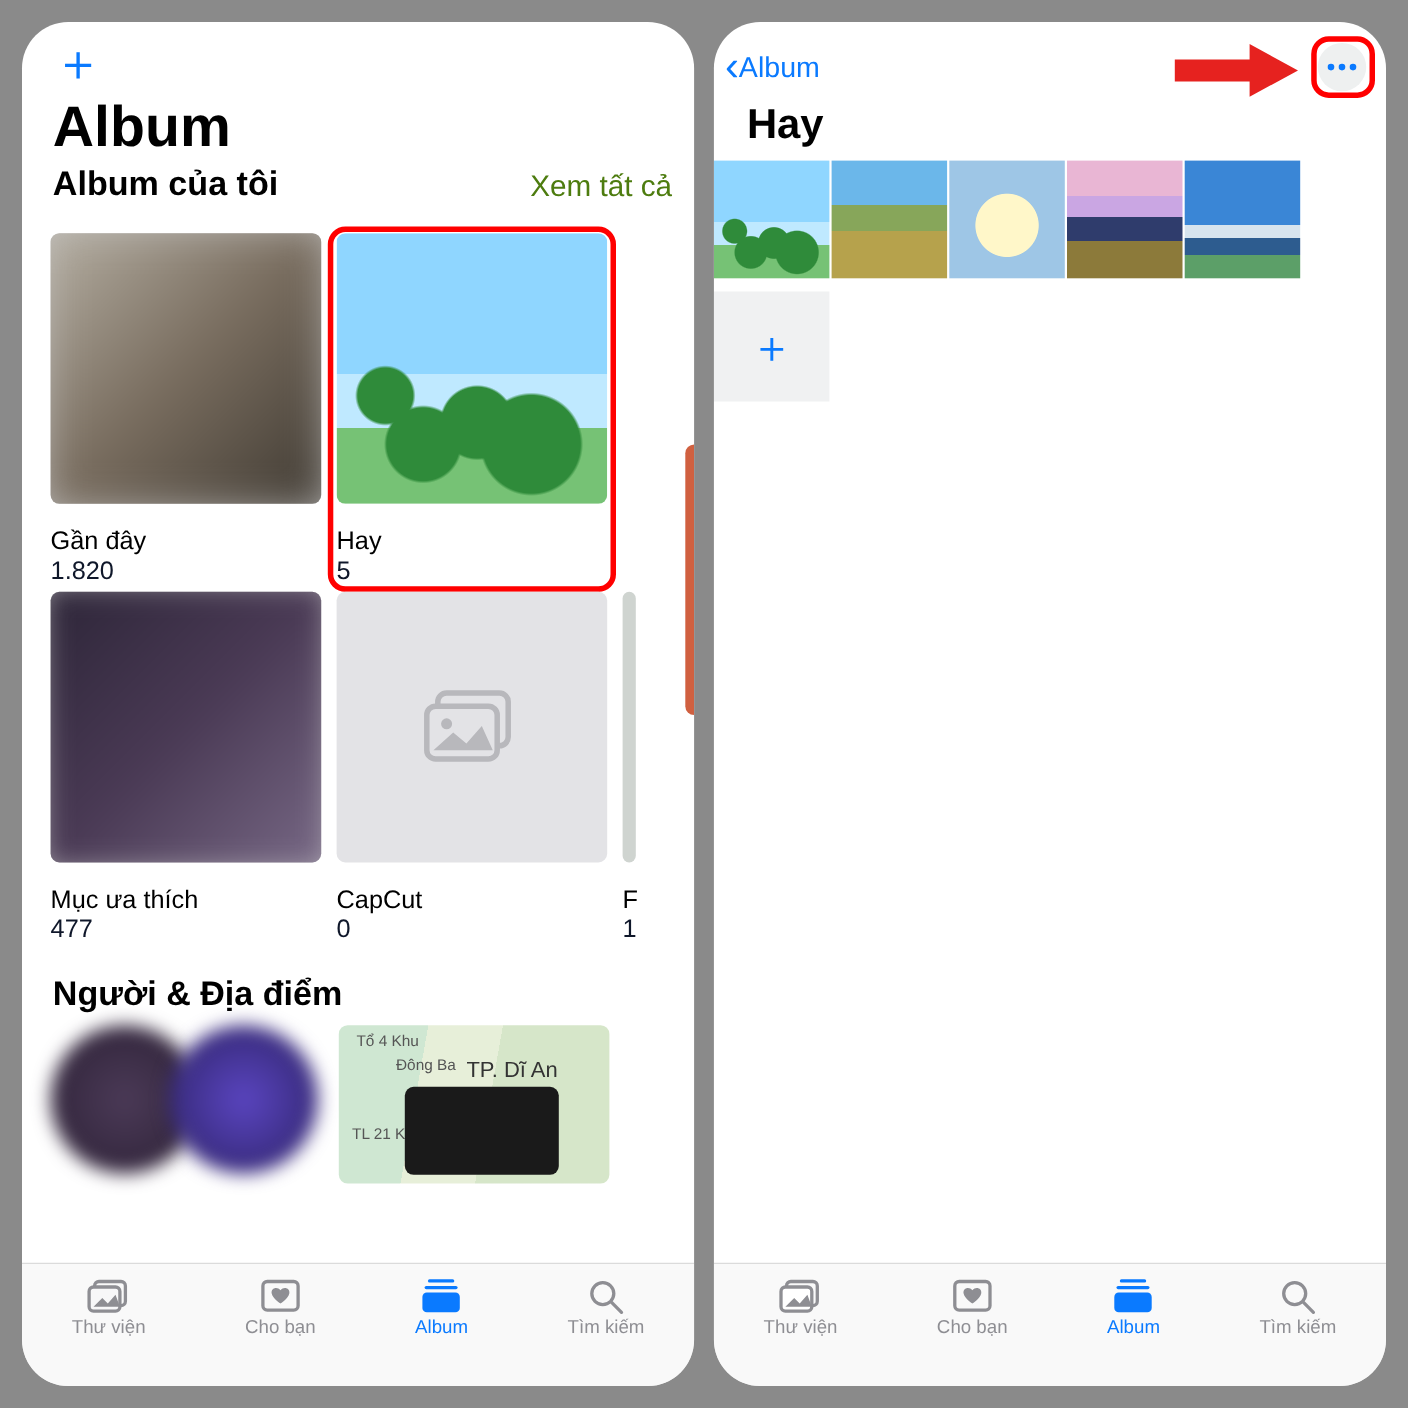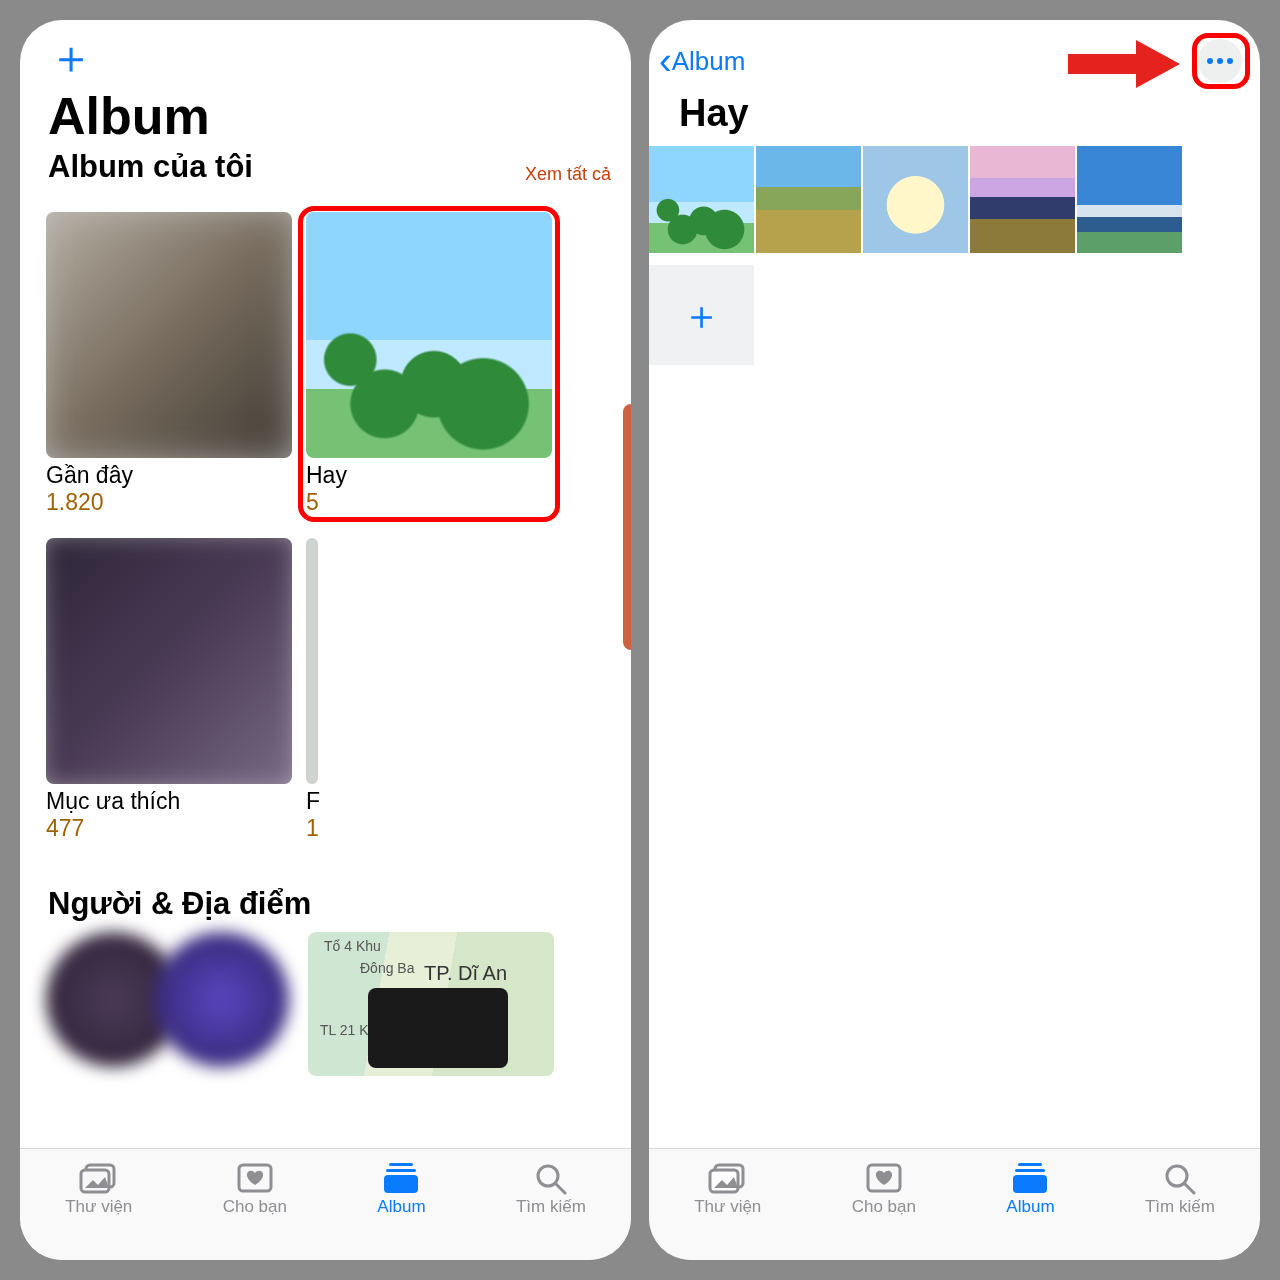--- a/index.html
+++ b/index.html
@@ -21,26 +21,26 @@
     position: relative;
     display: flex;
     flex-direction: column;
   }
   .content { flex: 1; overflow: hidden; position: relative; }
   
   .hdr-add { position:absolute; top:14px; left:28px; color:#0a7aff; font-size:46px; font-weight:300; line-height:1; }
   .big-title { position:absolute; top:66px; left:28px; font-size:52px; font-weight:800; color:#000; }
   .section-row { position:absolute; left:28px; right:20px; display:flex; justify-content:space-between; align-items:flex-end; }
   .section-title { font-size:31px; font-weight:800; color:#000; }
-  .see-all { font-size:18px; color:#c2410c; font-weight:400; }
+  .see-all { font-size:27px; color:#4d7c0f; font-weight:400; }
   .albums-grid { position:absolute; left:26px; right:0; display:flex; gap:14px; }
   .album-card { width:246px; }
   .album-thumb { width:246px; height:246px; border-radius:8px; background:#c9c9c9; position:relative; overflow:hidden; }
-  .album-name { margin-top:4px; font-size:23px; color:#000; }
-  .album-count { font-size:23px; color:#a16207; }
+  .album-name { margin-top:20px; font-size:23px; color:#000; }
+  .album-count { font-size:23px; color:#0f172a; }
   .highlight-red { position:absolute; border:5px solid #ff0000; border-radius:16px; pointer-events:none; }
   .placeholder-ic {
     position:absolute; top:50%; left:50%; transform:translate(-50%,-50%);
     width:90px; height:70px;
   }
   .peek-strip { position:absolute; right:0; width:8px; border-radius:8px 0 0 8px; }
   
   .circle { border-radius:50%; position:absolute; }
   
   .tabbar {
@@ -123,20 +123,32 @@
     </div>
 
     <div class="albums-grid" style="top:518px;">
       <div class="album-card">
         <div class="album-thumb">
             <div class="blur-dark" style="position:absolute;inset:-10px"></div>
           </div>
         <div class="album-name">Mục ưa thích</div>
         <div class="album-count">477</div>
       </div>
+      <div class="album-card">
+        <div class="album-thumb" style="background:#e3e3e6;">
+          <svg class="placeholder-ic" viewBox="0 0 90 70">
+            <rect x="14" y="4" width="64" height="48" rx="8" fill="none" stroke="#b8b8bc" stroke-width="5"></rect>
+            <rect x="4" y="16" width="64" height="48" rx="8" fill="#e3e3e6" stroke="#b8b8bc" stroke-width="5"></rect>
+            <circle cx="22" cy="32" r="5" fill="#b8b8bc"></circle>
+            <path d="M10 56 L28 40 L40 50 L54 34 L64 56 Z" fill="#b8b8bc"></path>
+          </svg>
+        </div>
+        <div class="album-name">CapCut</div>
+        <div class="album-count">0</div>
+      </div>
       <div class="album-card" style="width:12px">
         <div class="album-thumb" style="width:12px;background:#cfd4d0;"></div>
         <div class="album-name">F</div>
         <div class="album-count">1</div>
       </div>
     </div>
 
     <div class="section-row" style="top:866px;">
       <div class="section-title">Người &amp; Địa điểm</div>
     </div>

